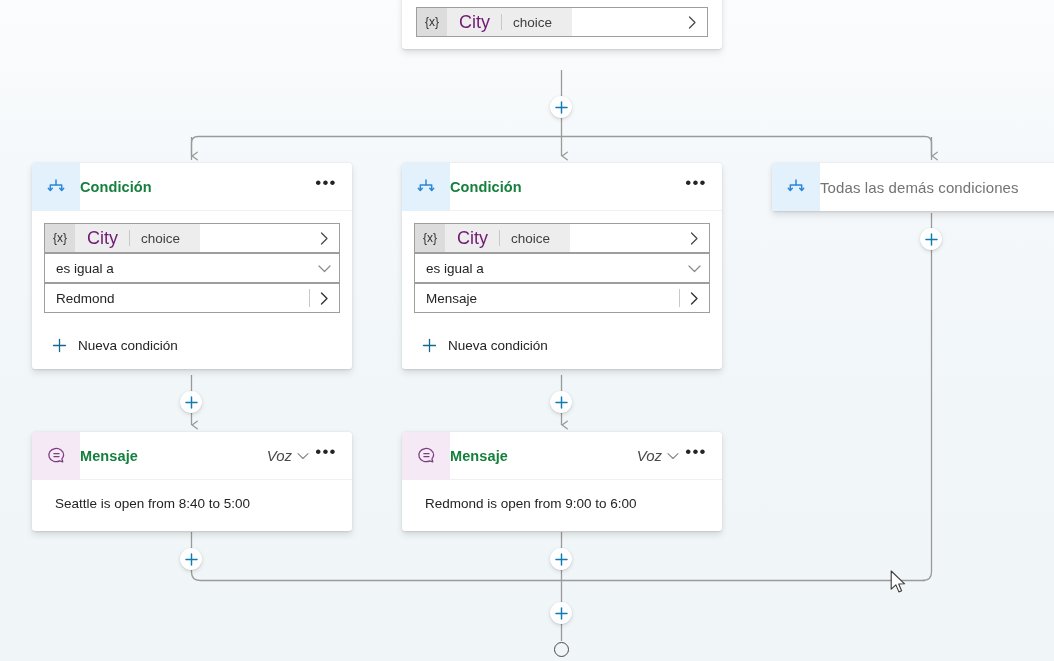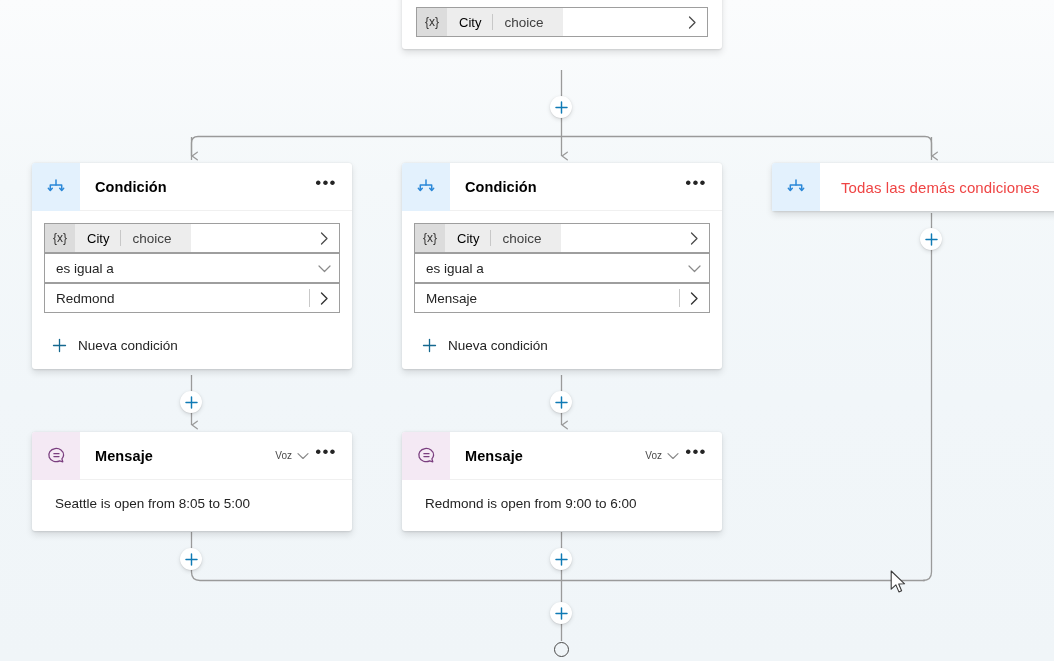--- a/index.html
+++ b/index.html
@@ -37,38 +37,38 @@
   .head-icon {
     width: 48px; height: 48px;
     display: flex; align-items: center; justify-content: center;
     flex: none;
     border-top-left-radius: 3px;
   }
   .head-icon.cond { background: #e3f1fd; }
   .head-icon.msg  { background: #f4e9f4; }
   .head-title {
     font-size: 14.5px;
-    color: #000000;
+    color: #15803d;
     font-weight: 600;
-    margin-left: 15px;
     letter-spacing: .1px;
     white-space: nowrap;
   }
-  .head-title.plain { font-weight: 400; color: #ef4444; margin-left: 21px; font-size: 15px; }
+  .head-title.plain { font-weight: 400; color: #737373; font-size: 15px; }
   .head-right {
     margin-left: auto;
     display: flex;
     align-items: center;
     gap: 2px;
     padding-right: 12px;
   }
   .voz-label {
-    font-size: 10px;
+    font-size: 15px;
     color: #4a4a4a;
     margin-right: 2px;
+    font-style: italic;
   }
   .chev-sm { display:block; }
   .ellipsis {
     width: 28px; height: 28px;
     display: flex; align-items: center; justify-content: center;
     color: #242424;
     font-size: 17px;
     letter-spacing: 1.2px;
     line-height: 8px;
     padding-bottom: 7px;
@@ -100,21 +100,21 @@
   }
   .var-x {
     background: #dcdcdc;
     color: #323130;
     font-size: 12px;
     height: 28px;
     display: flex; align-items: center;
     padding: 0 8px;
   }
   .var-name {
-    font-size: 13px; color: #000000;
+    font-size: 18px; color: #701a75;
     padding: 0 11px 0 12px;
   }
   .var-sep { width:1px; height:16px; background:#c8c8c8; }
   .var-type {
     font-size: 13.5px; color: #404040;
     padding: 0 10px 0 11px;
   }
   .field-text {
     font-size: 13.5px; color: #242424;
     padding-left: 11px;
@@ -382,21 +382,21 @@
         <span class="voz-label">Voz</span>
         <span class="chev-sm">
           <svg width="14" height="10" viewBox="0 0 14 10">
               <path d="M2 2.6 L7 7.5 L12 2.6" fill="none" stroke="#8a8a8a" stroke-width="1.15" stroke-linecap="round" stroke-linejoin="round"></path>
             </svg>
         </span>
         <div class="ellipsis">•••</div>
       </div>
     </div>
     <div class="card-body" style="padding:14px 12px 16px 12px;">
-      <div class="msg-text">Seattle is open from 8:05 to 5:00</div>
+      <div class="msg-text">Seattle is open from 8:40 to 5:00</div>
     </div>
   </div>
 
   <div class="card" style="left:402px; top:432px; width:320px;">
     <div class="card-head">
       <div class="head-icon msg">
         <svg width="21" height="21" viewBox="0 0 21 21">
           <g fill="none" stroke="#7a3e7f" stroke-width="1.25" stroke-linecap="round" stroke-linejoin="round">
             <path d="M17.6 10.1 a7.4 6.6 0 1 0 -3.9 5.8 l3.1 0.9 -0.9 -2.9 a6.4 6.4 0 0 0 1.7 -3.8 Z"></path>
             <path d="M7.9 8.7 L13 8.7"></path>

